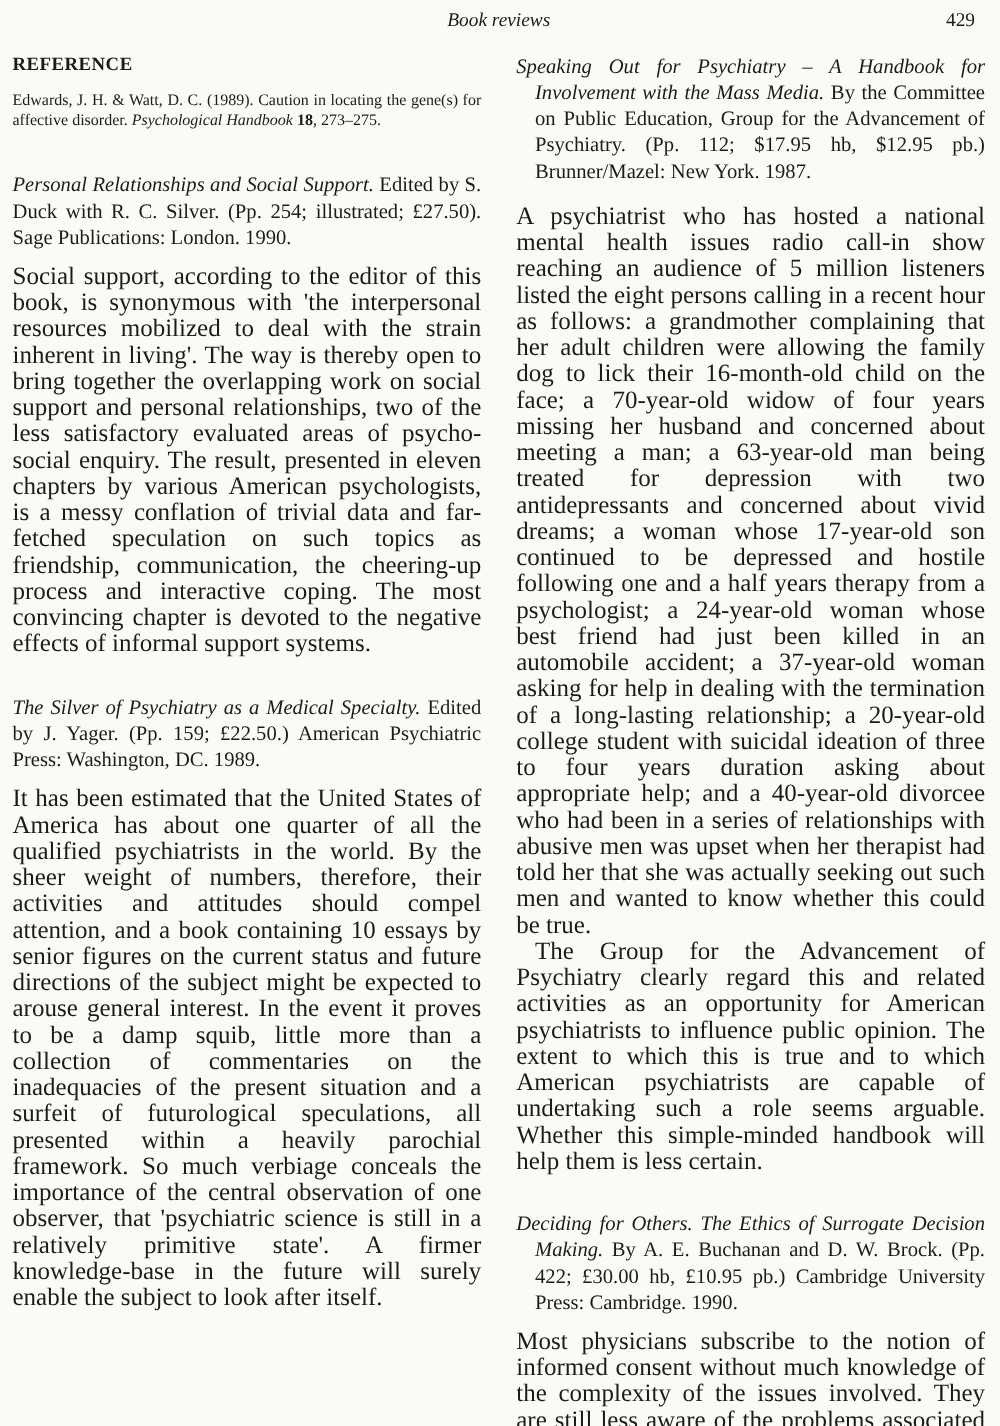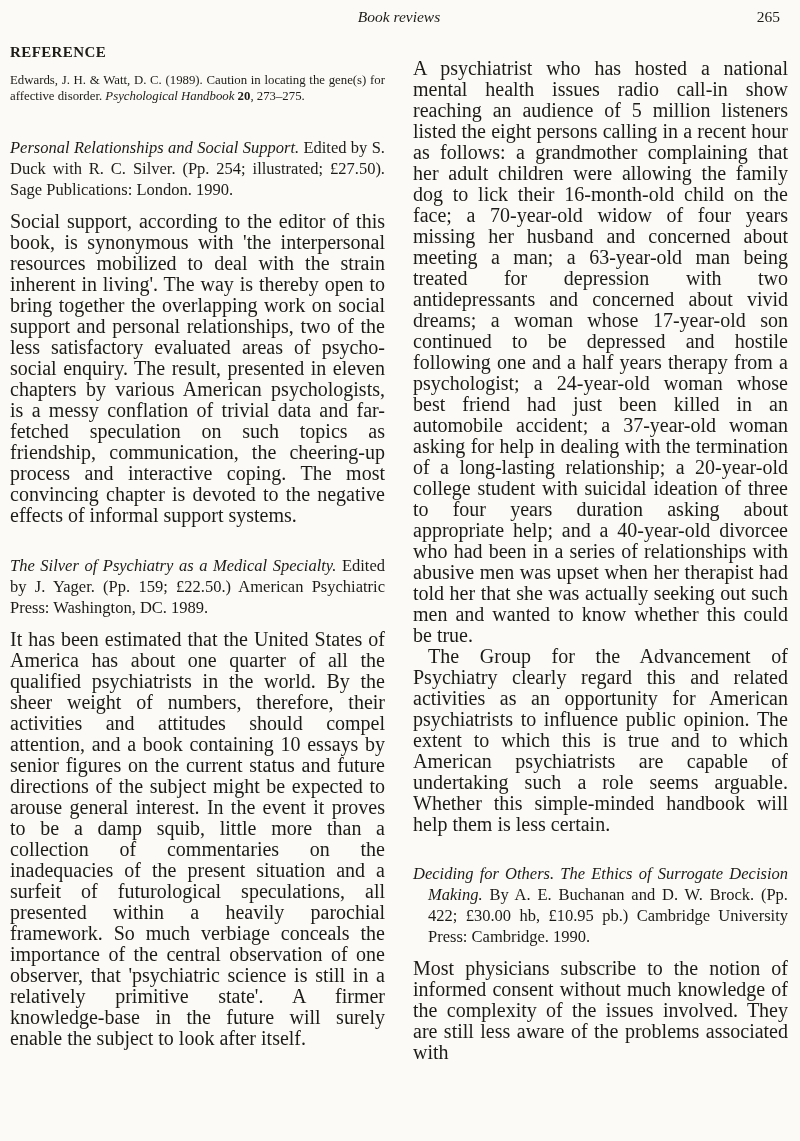--- a/index.html
+++ b/index.html
@@ -86,46 +86,47 @@
   .italic { font-style: italic; }
   .bold { font-weight: bold; }
 </style>
 </head>
 <body>
 
 <div class="page">
 
   <div class="page-header">
     <div class="running-title">Book reviews</div>
-    <div class="page-number">265</div>
+    <div class="page-number">429</div>
   </div>
 
   <div class="columns">
 
     <div class="column">
 
       <h2 class="ref-heading">REFERENCE</h2>
 
-      <p class="ref-entry"><span>Edwards, J. H. &amp; Watt, D. C. (1989). Caution in locating the gene(s) for affective disorder. </span><span class="italic">Psychological Handbook </span><span class="bold">20</span><span>, 273–275.</span></p>
+      <p class="ref-entry"><span>Edwards, J. H. &amp; Watt, D. C. (1989). Caution in locating the gene(s) for affective disorder. </span><span class="italic">Psychological Handbook </span><span class="bold">18</span><span>, 273–275.</span></p>
 
       <div class="review mt-review-1">
         <p class="review-heading"><span class="italic">Personal Relationships and Social Support.</span><span> Edited by S. Duck with R. C. Silver. (Pp. 254; illustrated; £27.50). Sage Publications: London. 1990.</span></p>
         <p class="para first-after-heading">Social support, according to the editor of this book, is synonymous with 'the interpersonal resources mobilized to deal with the strain inherent in living'. The way is thereby open to bring together the overlapping work on social support and personal relationships, two of the less satisfactory evaluated areas of psycho-social enquiry. The result, presented in eleven chapters by various American psychologists, is a messy conflation of trivial data and far-fetched speculation on such topics as friendship, communication, the cheering-up process and interactive coping. The most convincing chapter is devoted to the negative effects of informal support systems.</p>
       </div>
 
       <div class="review mt-review-2">
         <p class="review-heading"><span class="italic">The Silver of Psychiatry as a Medical Specialty.</span><span> Edited by J. Yager. (Pp. 159; £22.50.) American Psychiatric Press: Washington, DC. 1989.</span></p>
         <p class="para first-after-heading">It has been estimated that the United States of America has about one quarter of all the qualified psychiatrists in the world. By the sheer weight of numbers, therefore, their activities and attitudes should compel attention, and a book containing 10 essays by senior figures on the current status and future directions of the subject might be expected to arouse general interest. In the event it proves to be a damp squib, little more than a collection of commentaries on the inadequacies of the present situation and a surfeit of futurological speculations, all presented within a heavily parochial framework. So much verbiage conceals the importance of the central observation of one observer, that 'psychiatric science is still in a relatively primitive state'. A firmer knowledge-base in the future will surely enable the subject to look after itself.</p>
       </div>
 
     </div>
 
     <div class="column">
 
       <div class="review">
+        <p class="review-heading hanging"><span class="italic">Speaking Out for Psychiatry – A Handbook for Involvement with the Mass Media.</span><span> By the Committee on Public Education, Group for the Advancement of Psychiatry. (Pp. 112; $17.95 hb, $12.95 pb.) Brunner/Mazel: New York. 1987.</span></p>
         <p class="para mt-para-right">A psychiatrist who has hosted a national mental health issues radio call-in show reaching an audience of 5 million listeners listed the eight persons calling in a recent hour as follows: a grandmother complaining that her adult children were allowing the family dog to lick their 16-month-old child on the face; a 70-year-old widow of four years missing her husband and concerned about meeting a man; a 63-year-old man being treated for depression with two antidepressants and concerned about vivid dreams; a woman whose 17-year-old son continued to be depressed and hostile following one and a half years therapy from a psychologist; a 24-year-old woman whose best friend had just been killed in an automobile accident; a 37-year-old woman asking for help in dealing with the termination of a long-lasting relationship; a 20-year-old college student with suicidal ideation of three to four years duration asking about appropriate help; and a 40-year-old divorcee who had been in a series of relationships with abusive men was upset when her therapist had told her that she was actually seeking out such men and wanted to know whether this could be true.</p>
         <p class="para indent-first">The Group for the Advancement of Psychiatry clearly regard this and related activities as an opportunity for American psychiatrists to influence public opinion. The extent to which this is true and to which American psychiatrists are capable of undertaking such a role seems arguable. Whether this simple-minded handbook will help them is less certain.</p>
       </div>
 
       <div class="review mt-review-right">
         <p class="review-heading hanging"><span class="italic">Deciding for Others. The Ethics of Surrogate Decision Making.</span><span> By A. E. Buchanan and D. W. Brock. (Pp. 422; £30.00 hb, £10.95 pb.) Cambridge University Press: Cambridge. 1990.</span></p>
         <p class="para first-after-heading">Most physicians subscribe to the notion of informed consent without much knowledge of the complexity of the issues involved. They are still less aware of the problems associated with</p>
       </div>
 
     </div>

